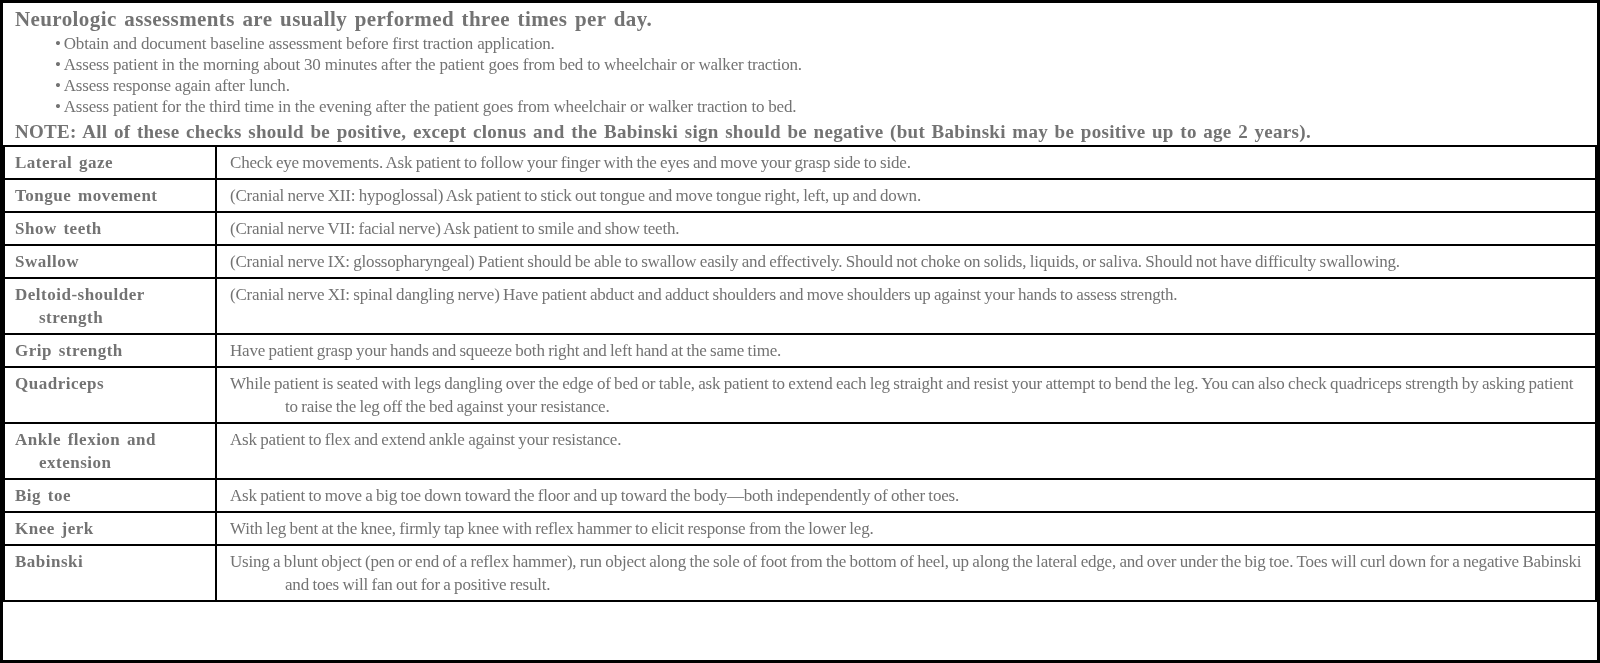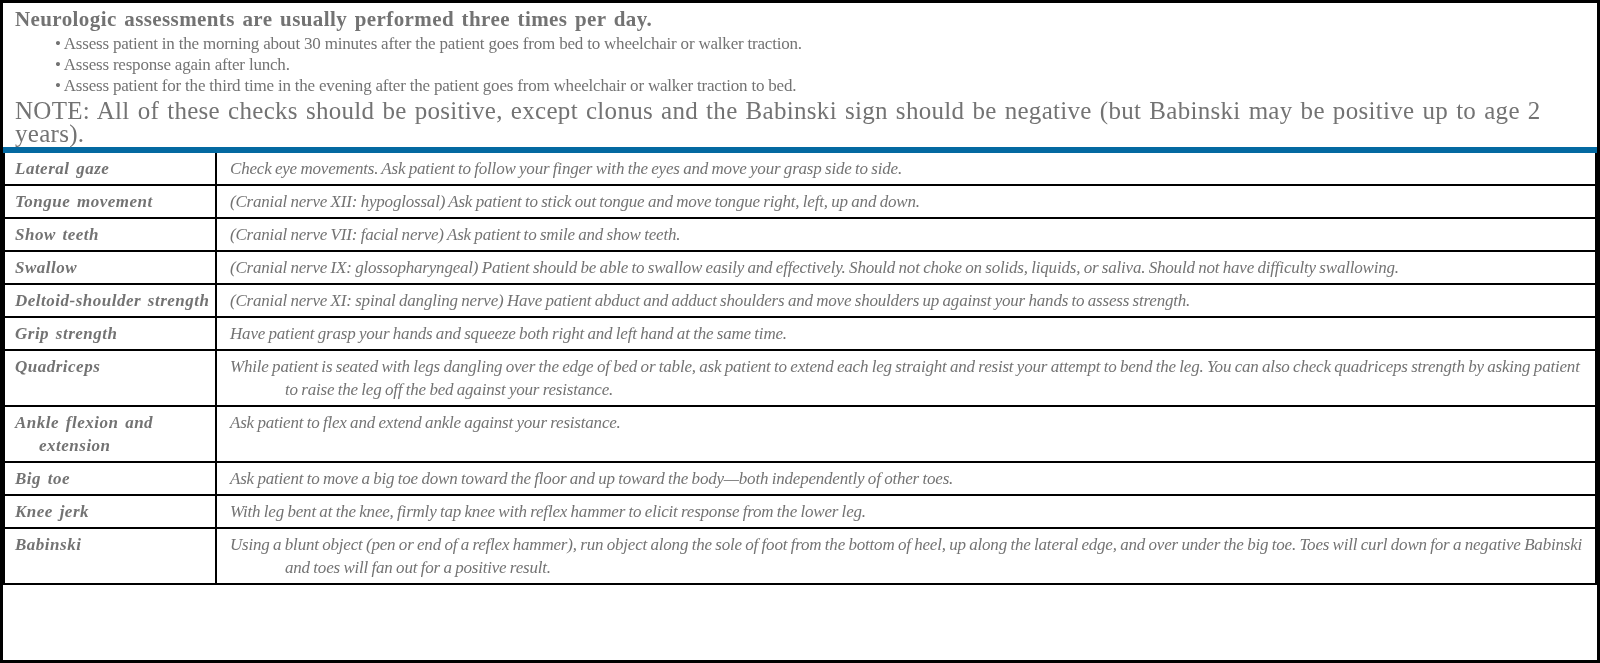--- a/index.html
+++ b/index.html
@@ -23,33 +23,32 @@
   }
   .bullets { margin-top: 1px; }
   .bullet-line {
     font-size: 17px;
     line-height: 21px;
     padding-left: 40px;
     letter-spacing: -0.2px;
   }
   .bullet-marker { padding-right: 3px; }
   .note {
-    font-size: 25px;
-    font-weight: normal;
+    font-size: 19px;
+    font-weight: bold;
     line-height: 23px;
     margin-top: 3px;
     letter-spacing: 0.3px;
     word-spacing: 1.5px;
   }
   table.assess-table {
     width: 100%;
     border-collapse: collapse;
-    border-top: 6px solid #0369a1;
+    border-top: 2px solid #0369a1;
     table-layout: fixed;
-    font-style: italic;
   }
   table.assess-table td {
     border: 2px solid #000;
     vertical-align: top;
   }
   td.label-cell {
     width: 172px;
     font-weight: bold;
     font-size: 17px;
     line-height: 23px;
@@ -68,20 +67,21 @@
   }
 </style>
 </head>
 <body>
 
 <div class="page">
 
   <div class="header">
     <div class="title">Neurologic assessments are usually performed three times per day.</div>
     <div class="bullets">
+      <div class="bullet-line"><span class="bullet-marker">•</span><span>Obtain and document baseline assessment before first traction application.</span></div>
       <div class="bullet-line"><span class="bullet-marker">•</span><span>Assess patient in the morning about 30 minutes after the patient goes from bed to wheelchair or walker traction.</span></div>
       <div class="bullet-line"><span class="bullet-marker">•</span><span>Assess response again after lunch.</span></div>
       <div class="bullet-line"><span class="bullet-marker">•</span><span>Assess patient for the third time in the evening after the patient goes from wheelchair or walker traction to bed.</span></div>
     </div>
     <div class="note">NOTE: All of these checks should be positive, except clonus and the Babinski sign should be negative (but Babinski may be positive up to age 2 years).</div>
   </div>
 
   <table class="assess-table">
     <tbody>
       <tr>

